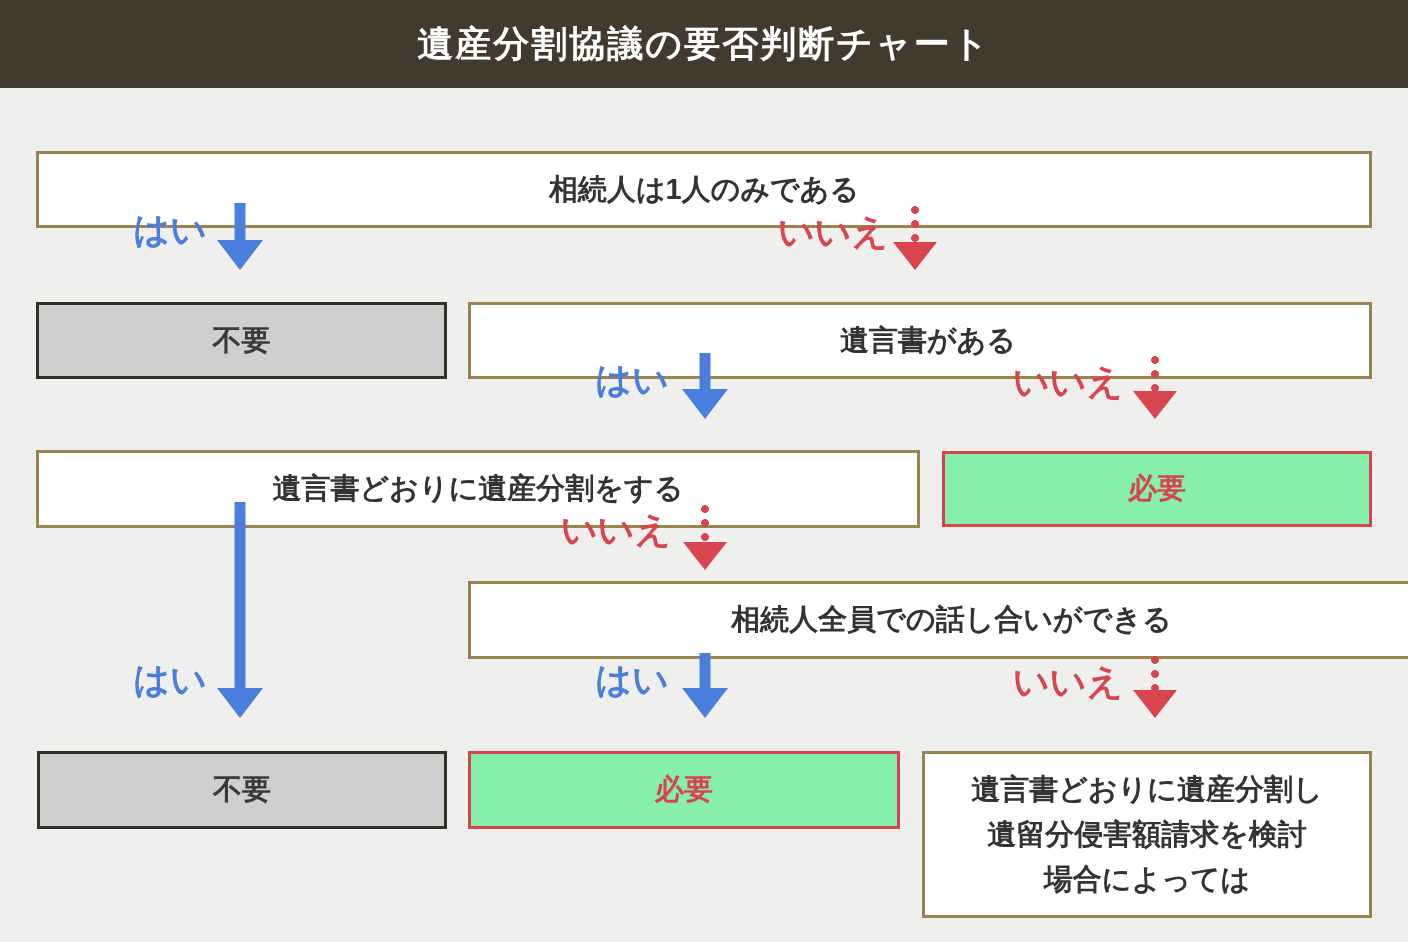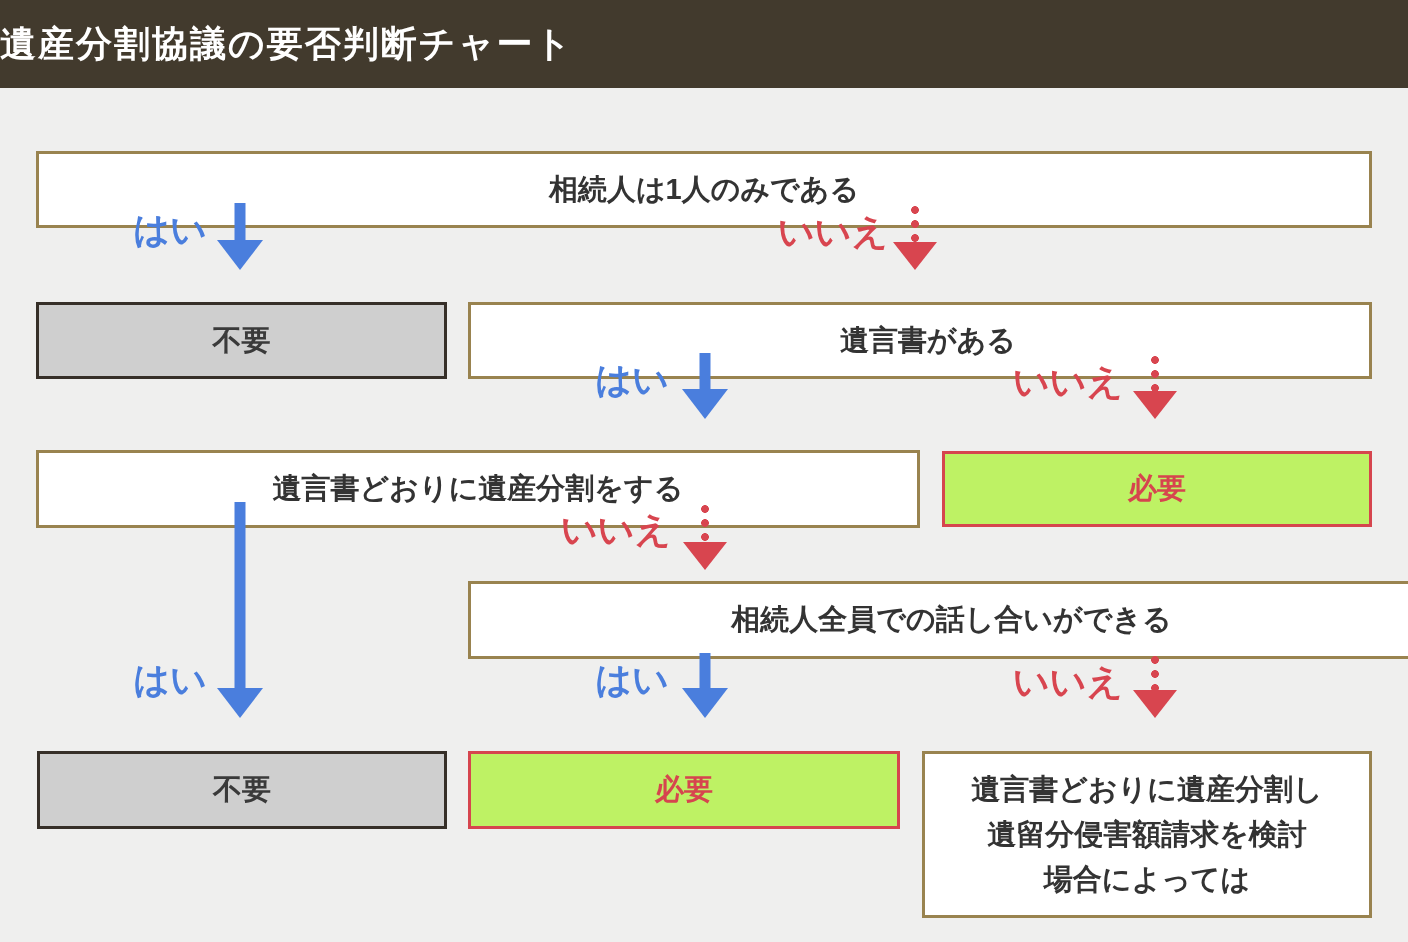--- a/index.html
+++ b/index.html
@@ -11,21 +11,21 @@
     position:relative;
     width:1408px;
     height:942px;
     background:#efefee;
     overflow:hidden;
   }
   .header{
     position:absolute;
     left:0;top:0;width:1408px;height:88px;
     background:#423a2d;
-    display:flex;align-items:center;
+    display:flex;align-items:center;justify-content:center;
   }
   .header .title{
     color:#ffffff;
     font-size:36px;
     font-weight:bold;
     letter-spacing:2px;
   }
   .node{
     position:absolute;
     box-sizing:border-box;
@@ -33,21 +33,21 @@
     align-items:center;
     justify-content:center;
     font-size:29px;
     font-weight:bold;
     color:#333333;
     text-align:center;
     margin-top:29px;
   }
   .node.white{ background:#ffffff; border:3px solid #99834f; }
   .node.gray { background:#cfcfcf; border:3px solid #362f28; color:#3a3a3a; }
-  .node.pink { background:#bef264; border:3px solid #d6454e; color:#d6454e; }
+  .node.pink { background:#86efac; border:3px solid #d6454e; color:#d6454e; }
   .node.multi{ flex-direction:column; line-height:45px; }
 
   .edge-label{
     position:absolute;
     transform:translateX(-50%);
     font-size:36px;
     font-weight:bold;
     white-space:nowrap;
     line-height:1;
   }

